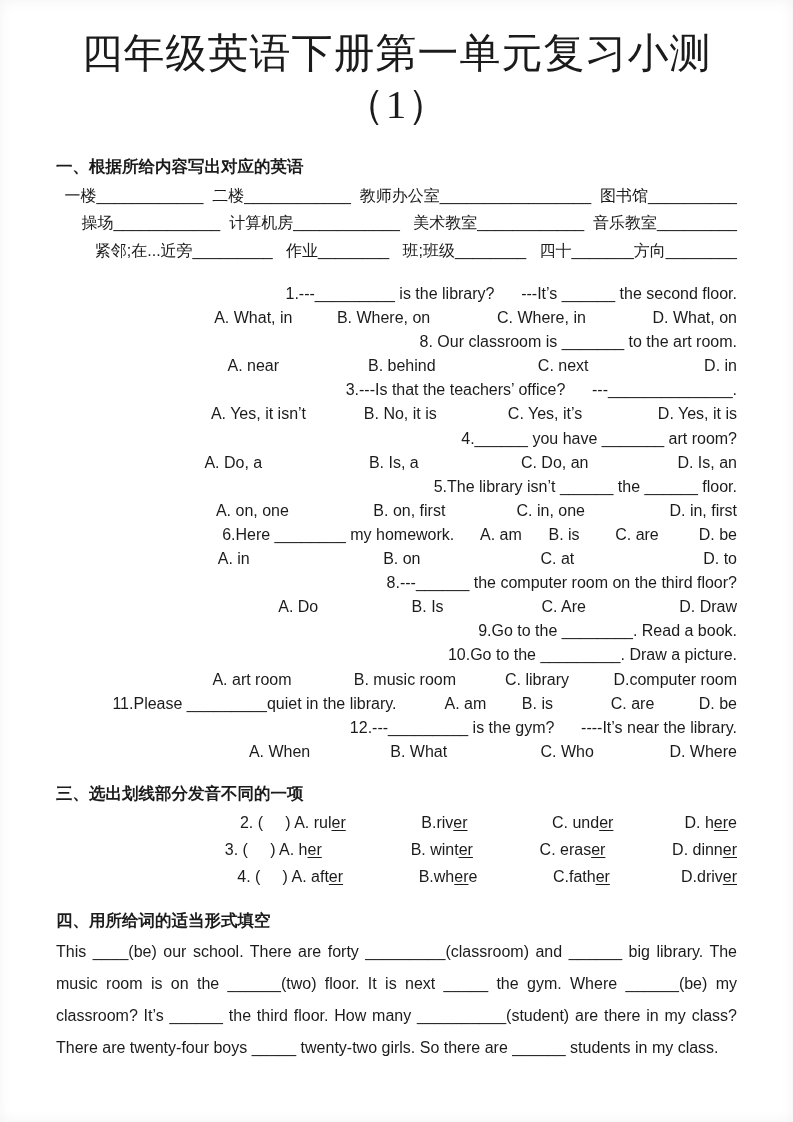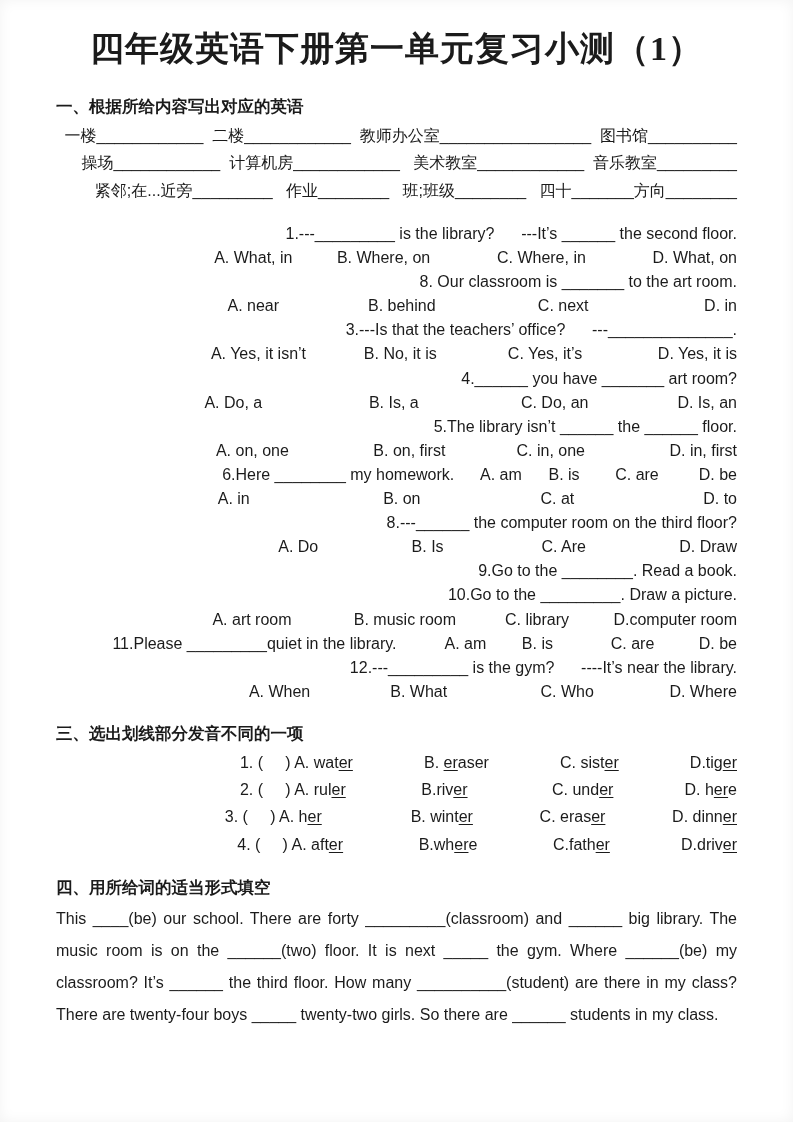--- a/index.html
+++ b/index.html
@@ -5,21 +5,21 @@
   html,body{margin:0;padding:0;background:#ececec;}
   .page{
     width:793px;height:1122px;margin:0 auto;background:#ffffff;
     box-sizing:border-box;padding:24px 56px 0 56px;
     font-family:"Liberation Sans","DejaVu Sans",sans-serif;
     color:#1b1b1b;overflow:hidden;
     box-shadow:inset 0 0 14px rgba(0,0,0,0.05);
   }
   .title{
     font-family:"Liberation Serif","DejaVu Serif",serif;
-    font-size:34px;font-weight:700;text-align:center;
+    font-size:41px;font-weight:400;text-align:center;
     margin:4px 0 24px 0;line-height:1.25;letter-spacing:1px;
   }
   .sec{margin-top:0;}
   .sec + .sec{margin-top:18px;}
   .heading{font-weight:700;font-size:16.5px;line-height:22px;margin-bottom:5px;}
   .lines .line{white-space:pre-wrap;font-size:16px;text-align:right;}
   .s1 .line{line-height:27.5px;}
   .s2 .line{line-height:24.1px;}
   .s3 .line{line-height:27.3px;}
   .para{font-size:16px;line-height:32px;text-align:justify;margin-top:2px;}
@@ -62,21 +62,20 @@
         <div class="line">    A. art room              B. music room           C. library          D.computer room</div>
         <div class="line">11.Please _________quiet in the library.           A. am        B. is             C. are          D. be</div>
         <div class="line">12.---_________ is the gym?      ----It’s near the library.</div>
         <div class="line">    A. When                  B. What                     C. Who                 D. Where</div>
       </div>
   </div>
 
   <div class="sec">
     <div class="heading">三、选出划线部分发音不同的一项</div>
     <div class="lines s3">
-        <div class="line">1. (     ) A. wat<u>er</u>                B. <u>er</u>aser                C. sist<u>er</u>                D.tig<u>er</u></div>
         <div class="line">2. (     ) A. rul<u>er</u>                 B.riv<u>er</u>                   C. und<u>er</u>                D. h<u>er</u>e</div>
         <div class="line">3. (     ) A. h<u>er</u>                    B. wint<u>er</u>               C. eras<u>er</u>               D. dinn<u>er</u></div>
         <div class="line">4. (     ) A. aft<u>er</u>                 B.wh<u>er</u>e                 C.fath<u>er</u>                D.driv<u>er</u></div>
       </div>
   </div>
 
   <div class="sec">
     <div class="heading">四、用所给词的适当形式填空</div>
     <div class="para">This ____(be) our school. There are forty _________(classroom) and ______ big library. The music room is on the ______(two) floor. It is next _____ the gym. Where ______(be) my classroom? It’s ______ the third floor. How many __________(student) are there in my class? There are twenty-four boys _____ twenty-two girls. So there are ______ students in my class.</div>
   </div>

